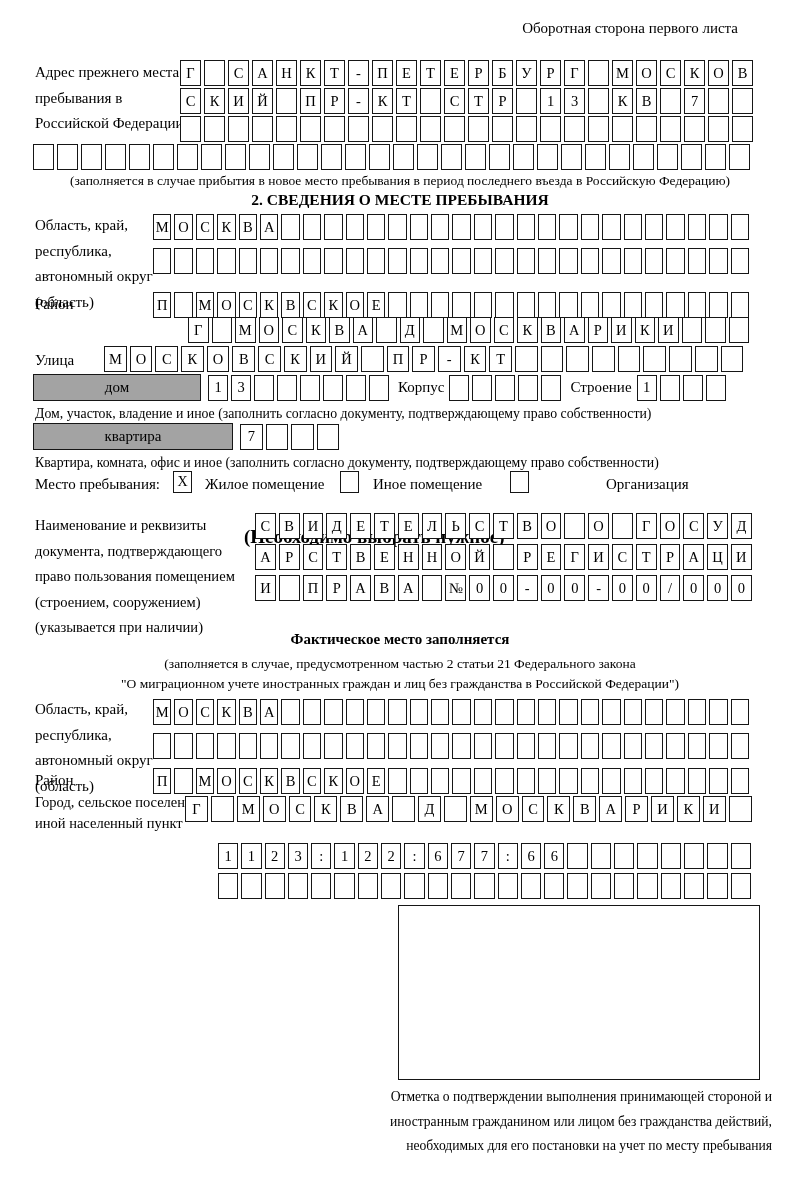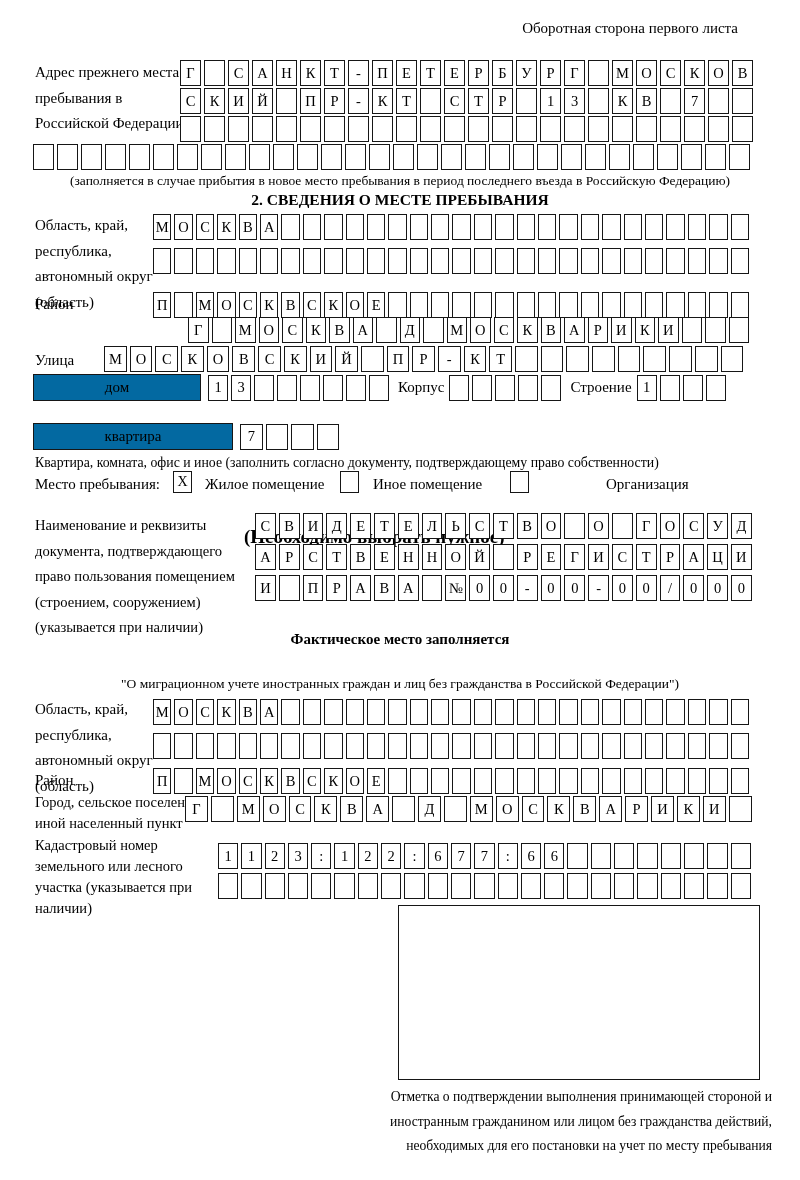--- a/index.html
+++ b/index.html
@@ -37,21 +37,21 @@
   .cw-i { --cw:22.5px; }    
 
   .note { font-size:13.5px; }
   .center { left:0; right:0; text-align:center; position:absolute; }
   .sec-title { font-weight:bold; font-size:15.5px; }
 
   .inline-row { position:absolute; display:flex; align-items:center; }
   .fieldbox {
     border:1.7px solid #161616; height:27px;
     display:flex; align-items:center; justify-content:center;
-    font-size:15px; background:#0369a1;
+    font-size:15px; background:#a3a3a3;
   }
   .cells-inline { position:static; display:flex; gap:3px; }
 
   .checkbox {
     position:absolute; width:19px; height:22px;
     border:1.6px solid #161616;
     display:flex; align-items:center; justify-content:center;
     font-size:14px; background:#fff;
   }
 
@@ -351,20 +351,21 @@
         <div class="cell"></div>
       </div>
     <div style="margin-left:9px; margin-right:5px; font-size:15px;">Строение</div>
     <div class="cellrow cells-inline cw-h">
         <div class="cell">1</div>
         <div class="cell"></div>
         <div class="cell"></div>
         <div class="cell"></div>
       </div>
   </div>
+  <div class="lbl" style="left:35px; top:401px; font-size:13.8px;">Дом, участок, владение и иное (заполнить согласно документу, подтверждающему право собственности)</div>
 
   <div class="inline-row" style="left:33px; top:423px;">
     <div class="fieldbox" style="width:200px;">квартира</div>
     <div class="cellrow cells-inline cw-i" style="margin-left:7px;">
         <div class="cell">7</div>
         <div class="cell"></div>
         <div class="cell"></div>
         <div class="cell"></div>
       </div>
   </div>
@@ -444,20 +445,21 @@
       <div class="cell">-</div>
       <div class="cell">0</div>
       <div class="cell">0</div>
       <div class="cell">/</div>
       <div class="cell">0</div>
       <div class="cell">0</div>
       <div class="cell">0</div>
     </div>
 
   <div class="center" style="top:631px; font-weight:bold; font-size:15px;">Фактическое место заполняется</div>
+  <div class="center note" style="top:656px;">(заполняется в случае, предусмотренном частью 2 статьи 21 Федерального закона</div>
   <div class="center note" style="top:676px;">"О миграционном учете иностранных граждан и лиц без гражданства в Российской Федерации")</div>
 
   <div class="lbl" style="left:35px; top:697px; width:146px;">Область, край, республика, автономный округ (область)</div>
   <div class="cellrow cw-b" style="left:153px; top:699px;">
       <div class="cell">М</div>
       <div class="cell">О</div>
       <div class="cell">С</div>
       <div class="cell">К</div>
       <div class="cell">В</div>
       <div class="cell">А</div>
@@ -566,21 +568,20 @@
       <div class="cell">К</div>
       <div class="cell">В</div>
       <div class="cell">А</div>
       <div class="cell">Р</div>
       <div class="cell">И</div>
       <div class="cell">К</div>
       <div class="cell">И</div>
       <div class="cell"></div>
     </div>
 
-  <div class="lbl lbl-sm" style="left:35px; top:835px; width:158px;">Кадастровый номер земельного или лесного участка (указывается при наличии)</div>
   <div class="cellrow cw-g" style="left:218px; top:843px;">
       <div class="cell">1</div>
       <div class="cell">1</div>
       <div class="cell">2</div>
       <div class="cell">3</div>
       <div class="cell">:</div>
       <div class="cell">1</div>
       <div class="cell">2</div>
       <div class="cell">2</div>
       <div class="cell">:</div>

